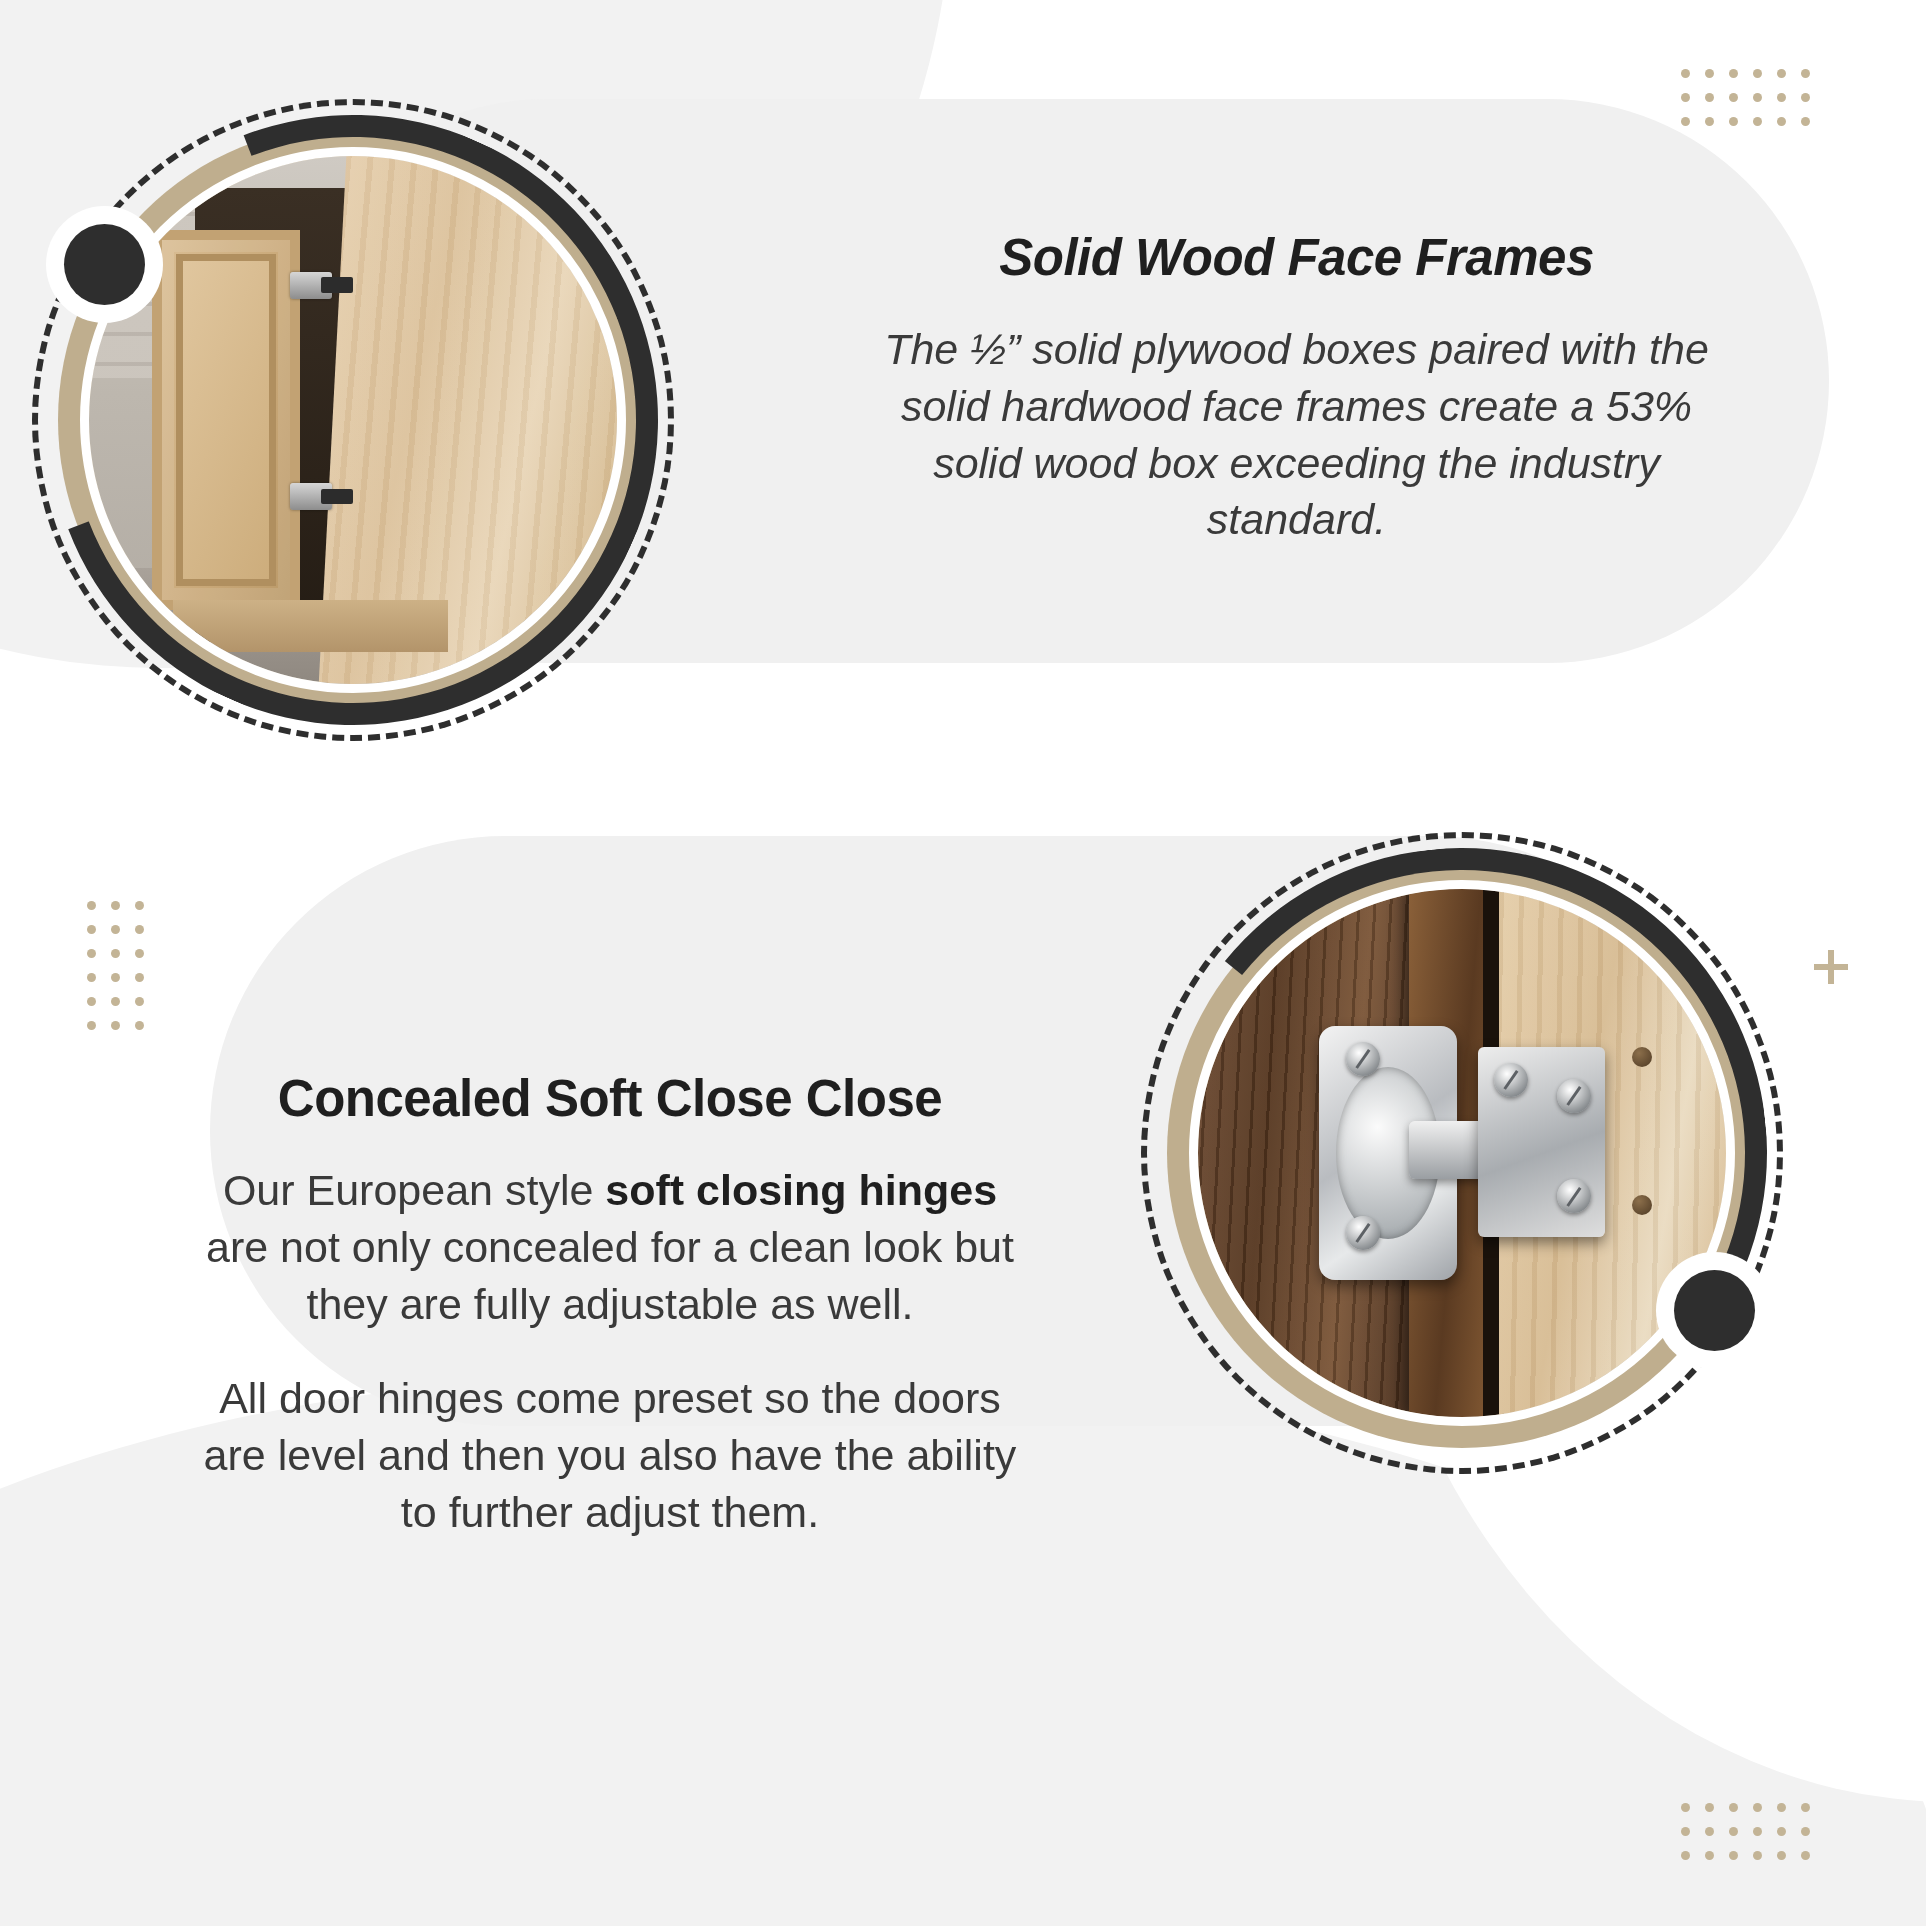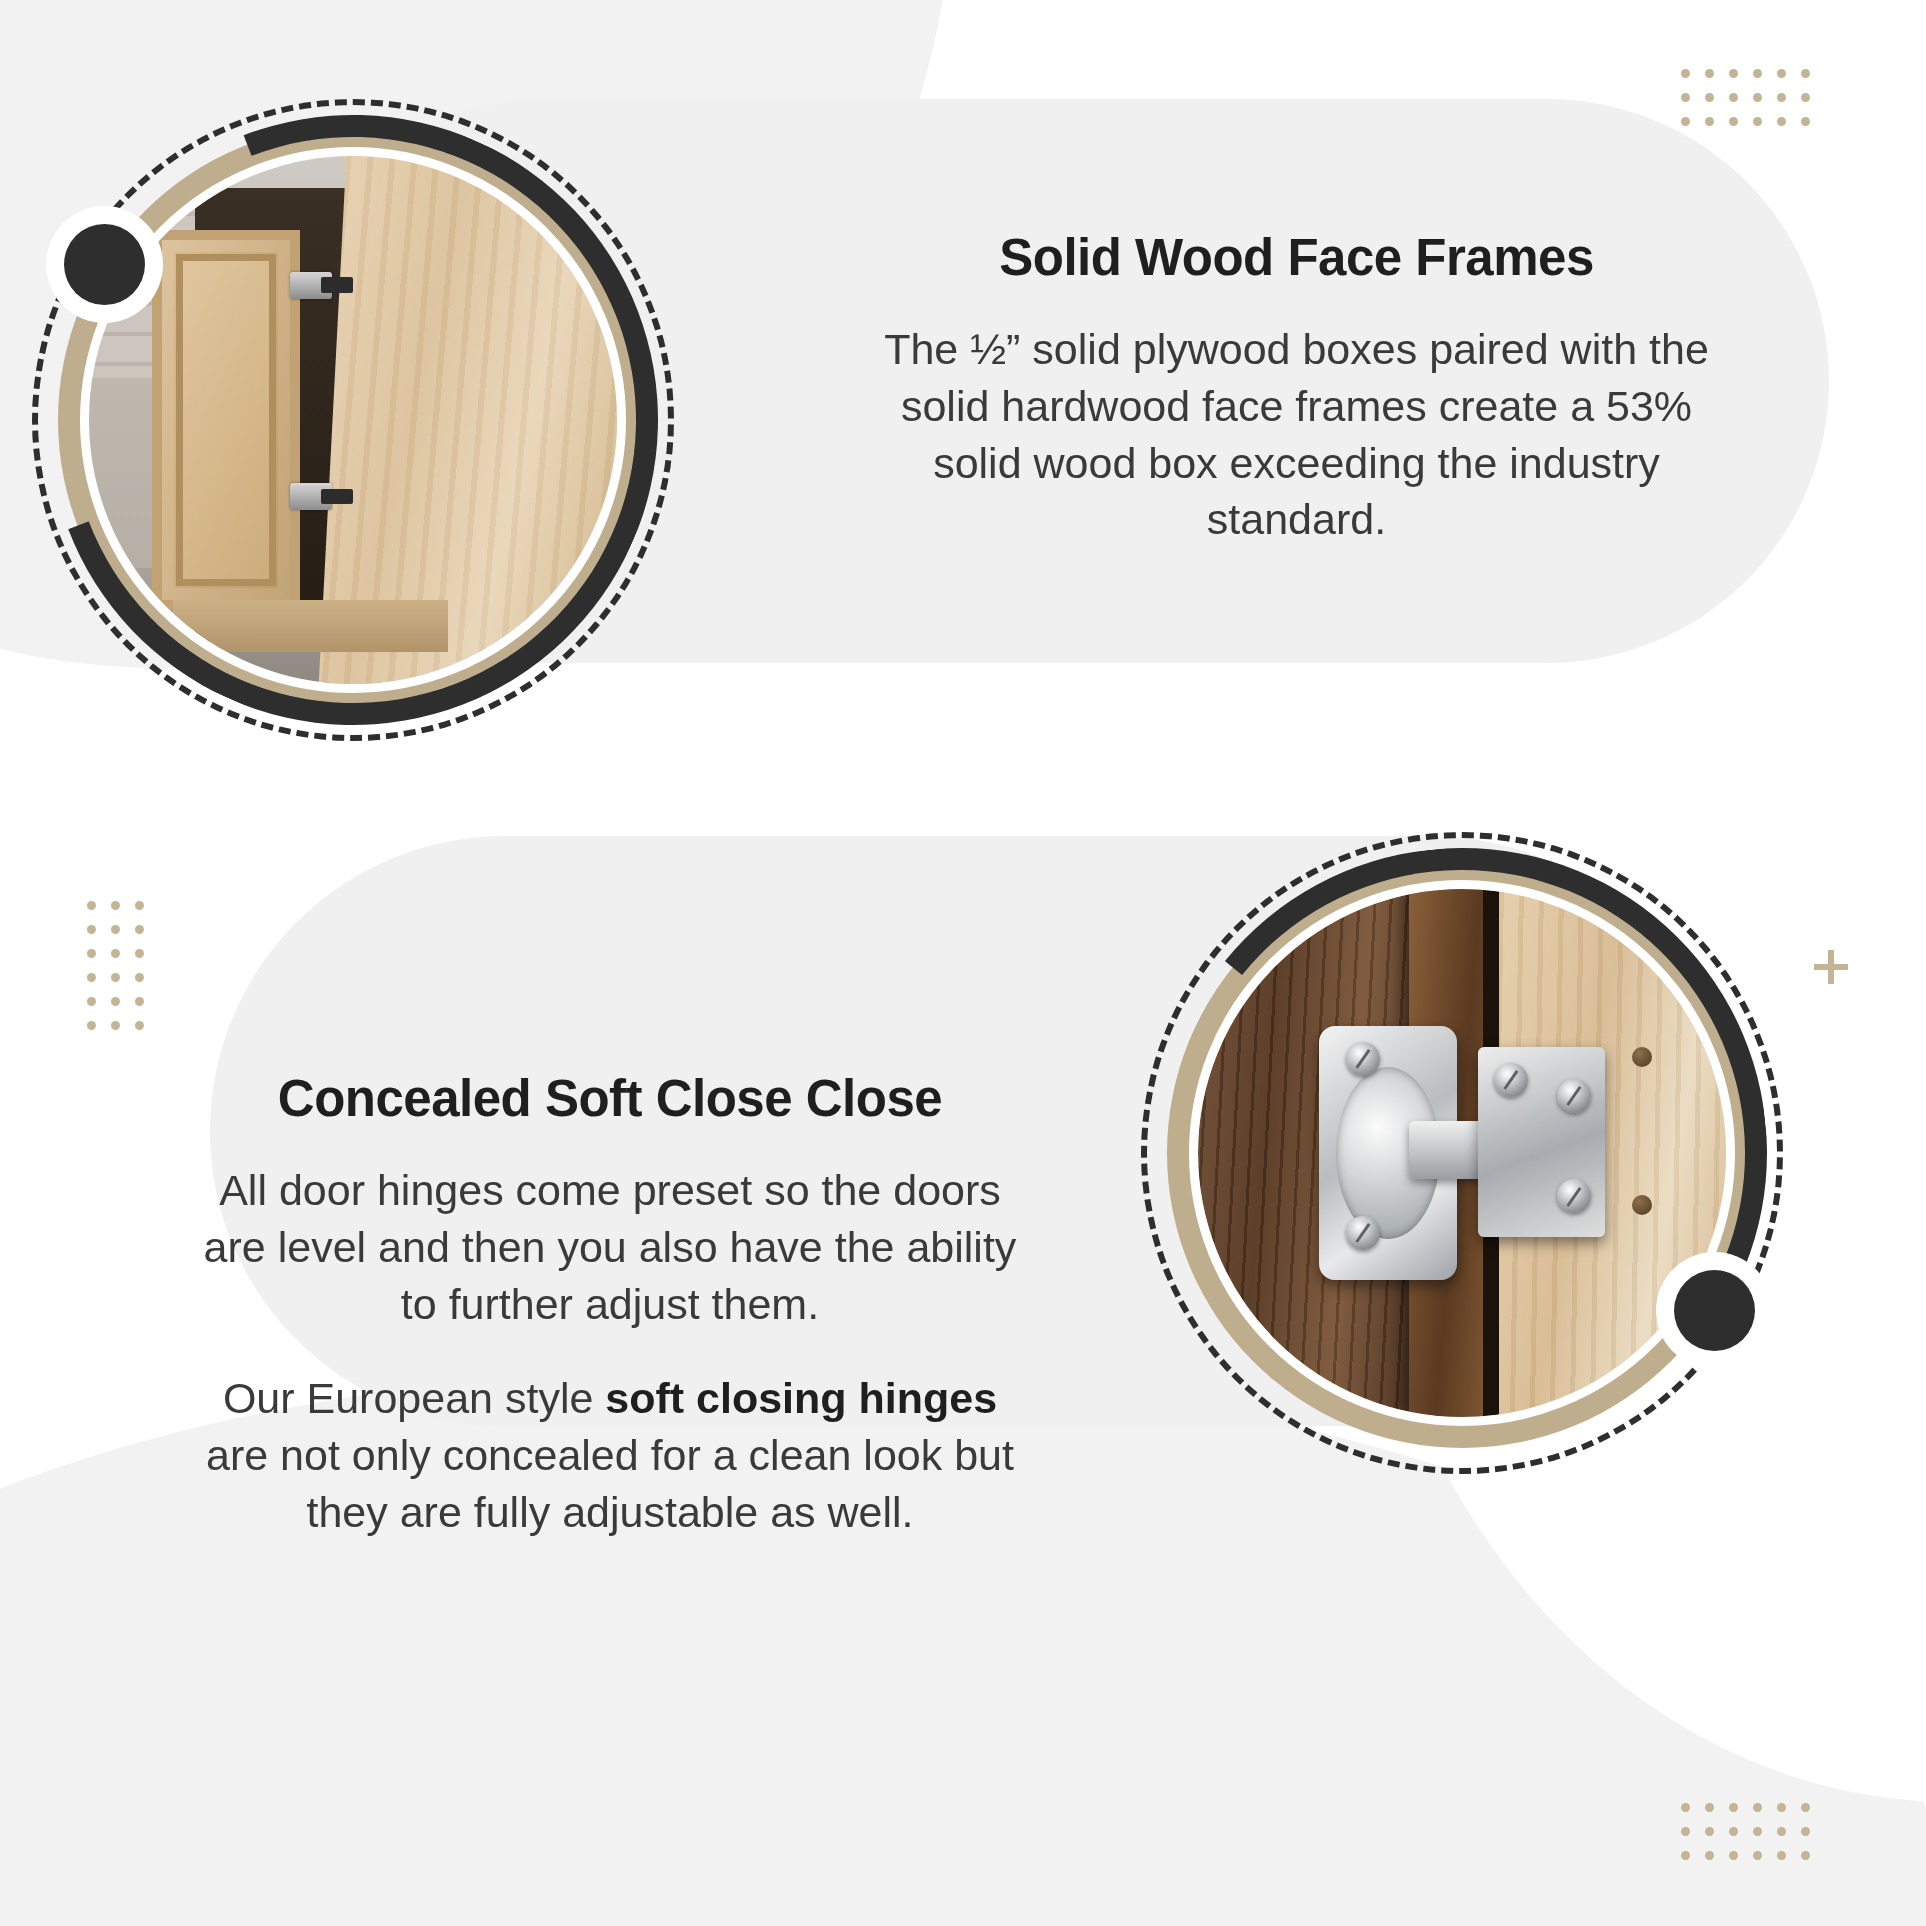--- a/index.html
+++ b/index.html
@@ -280,20 +280,21 @@
   .p2-screw.s2 { left: 28%; top: 62%; }
   .p2-screw.s3 { left: 56%; top: 33%; }
   .p2-screw.s4 { left: 68%; top: 36%; }
   .p2-screw.s5 { left: 68%; top: 55%; }
 
   
   .text-block { position: absolute; }
   .text-block.one {
     left: 871px; top: 228px; width: 851px;
     text-align: center;
+    font-style: italic;
   }
   .text-block.two {
     left: 194px; top: 1069px; width: 832px;
     text-align: center;
   }
   .heading {
     font-size: 51px;
     font-weight: bold;
     color: #1f1f1f;
     letter-spacing: -0.5px;
@@ -441,19 +442,19 @@
     </div>
   </div>
   <div class="dot-knob">
       <i></i>
     </div>
 </div>
 
 <div class="text-block two">
   <h2 class="heading">Concealed Soft Close Close</h2>
   <p class="body-p">
+    <span>Our European style </span><b>soft closing hinges</b><span> are not only concealed for a clean look but they are fully adjustable as well.</span>
+  </p>
+  <p class="body-p">
     <span>All door hinges come preset so the doors are level and then you also have the ability to further adjust them.</span>
   </p>
-  <p class="body-p">
-    <span>Our European style </span><b>soft closing hinges</b><span> are not only concealed for a clean look but they are fully adjustable as well.</span>
-  </p>
 </div>
 
 
 </body></html>

